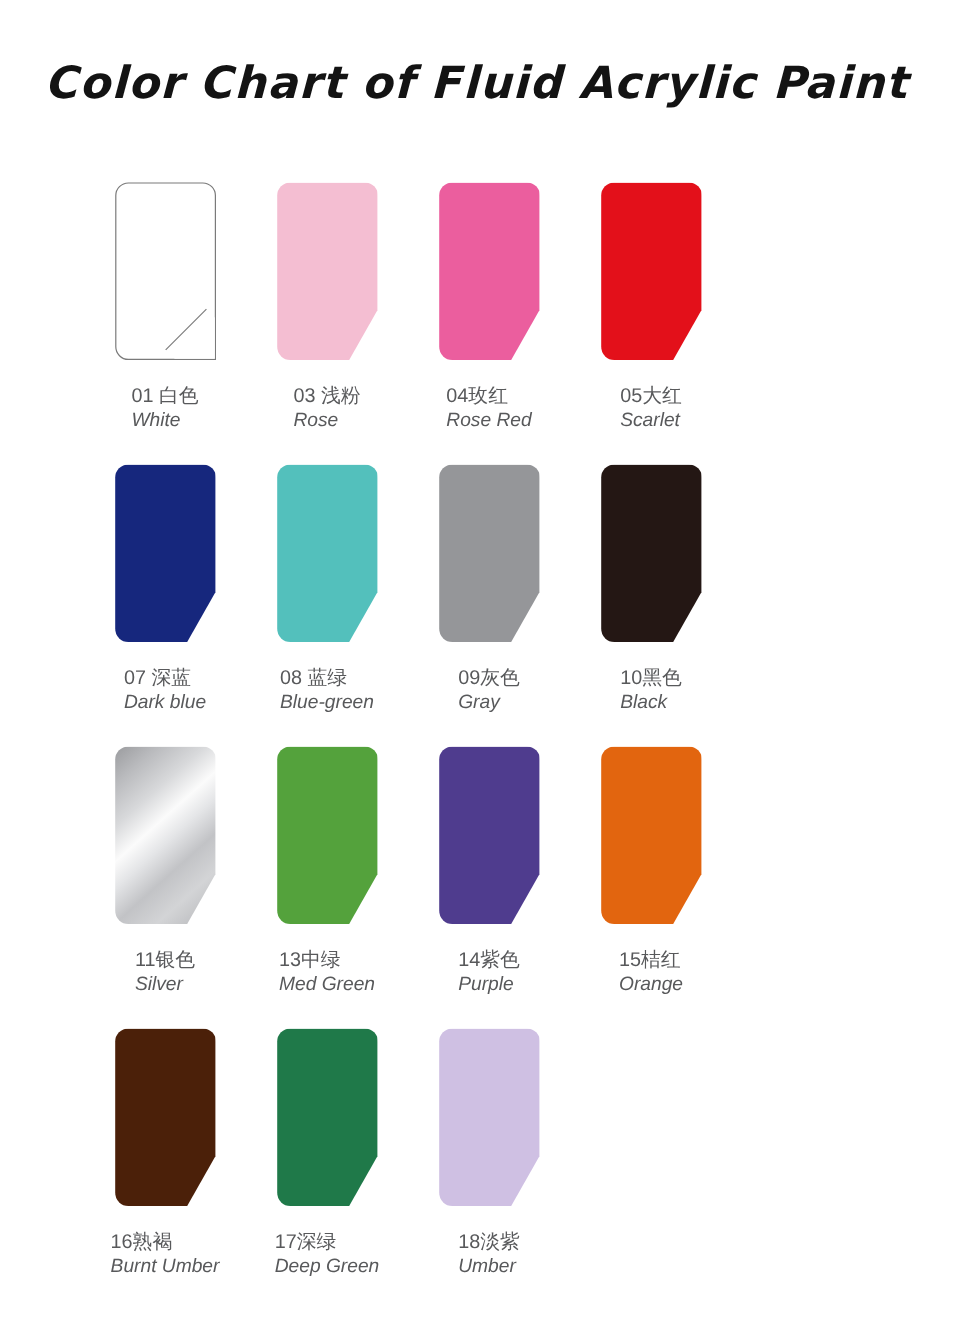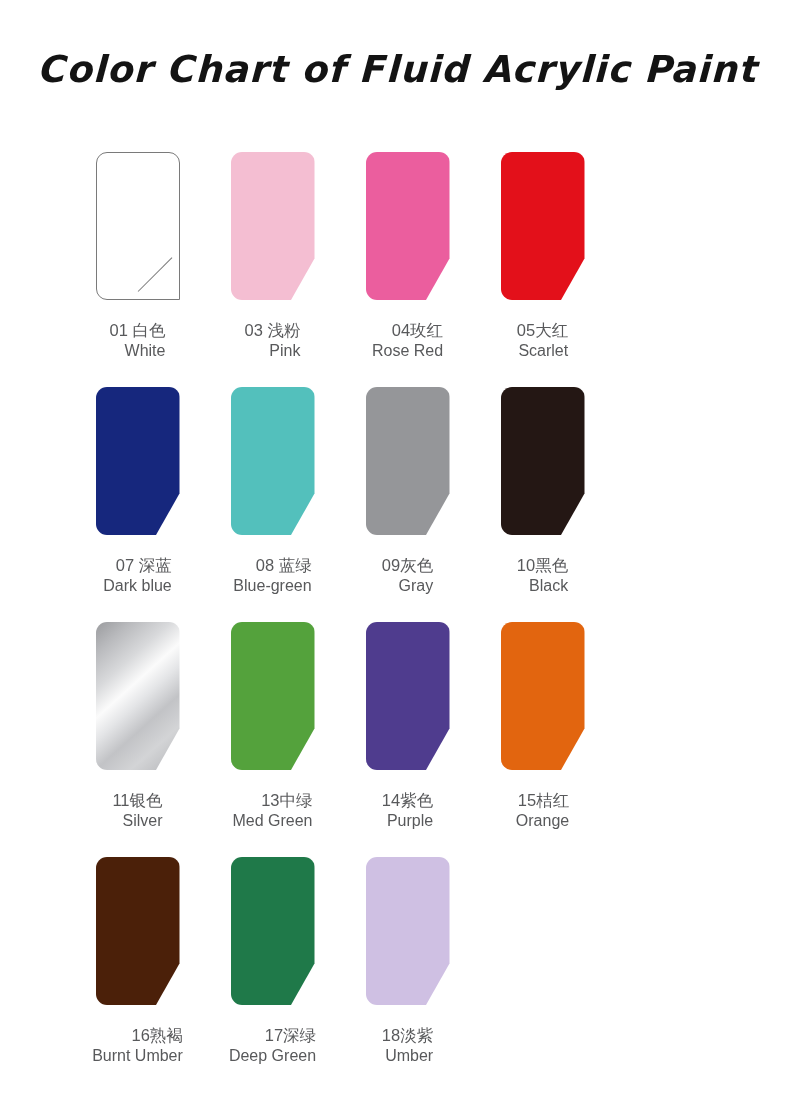--- a/index.html
+++ b/index.html
@@ -89,33 +89,34 @@
     bottom: -17px;
     width: 48px;
     height: 48px;
     background: #ffffff;
     border-top: 1px solid #7a7a7a;
     transform: rotate(-45deg);
   }
 
   .label-block {
     margin-top: 20px;
-    text-align: right;
+    text-align: left;
     line-height: 1.28;
     color: #58595b;
   }
   .label-cn {
     font-size: 16.5px;
     font-weight: 400;
     white-space: nowrap;
   }
   .label-en {
     font-size: 16px;
     font-weight: 400;
     white-space: nowrap;
+    font-style: italic;
   }
 </style>
 </head>
 <body>
 
 <div id="page">
 
   <div id="chart-title">Color Chart of Fluid Acrylic Paint</div>
 
   <div id="swatch-grid">
@@ -124,21 +125,21 @@
           <div class="chip outlined"></div>
           <div class="label-block">
             <div class="label-cn">01 白色</div>
             <div class="label-en">White</div>
           </div>
         </div>
         <div class="swatch-cell">
           <div class="chip" style="background: rgb(244, 190, 210);"></div>
           <div class="label-block">
             <div class="label-cn">03 浅粉</div>
-            <div class="label-en">Pink</div>
+            <div class="label-en">Rose</div>
           </div>
         </div>
         <div class="swatch-cell">
           <div class="chip" style="background: rgb(235, 94, 158);"></div>
           <div class="label-block">
             <div class="label-cn">04玫红</div>
             <div class="label-en">Rose Red</div>
           </div>
         </div>
         <div class="swatch-cell">

